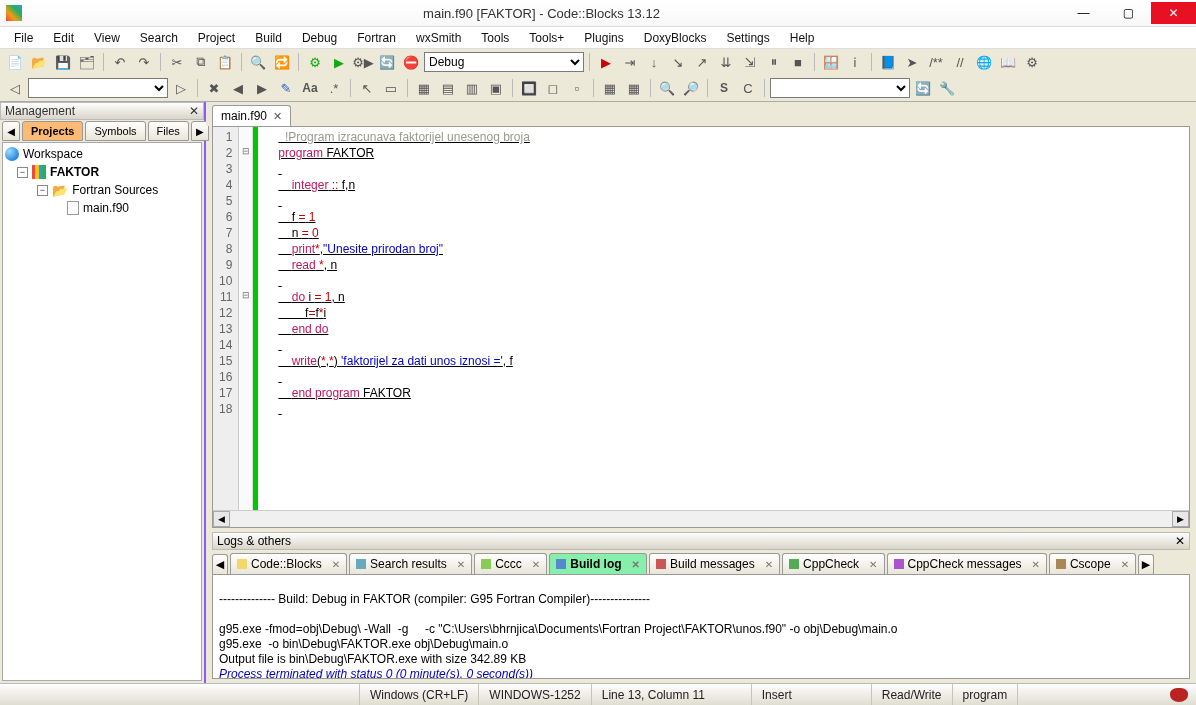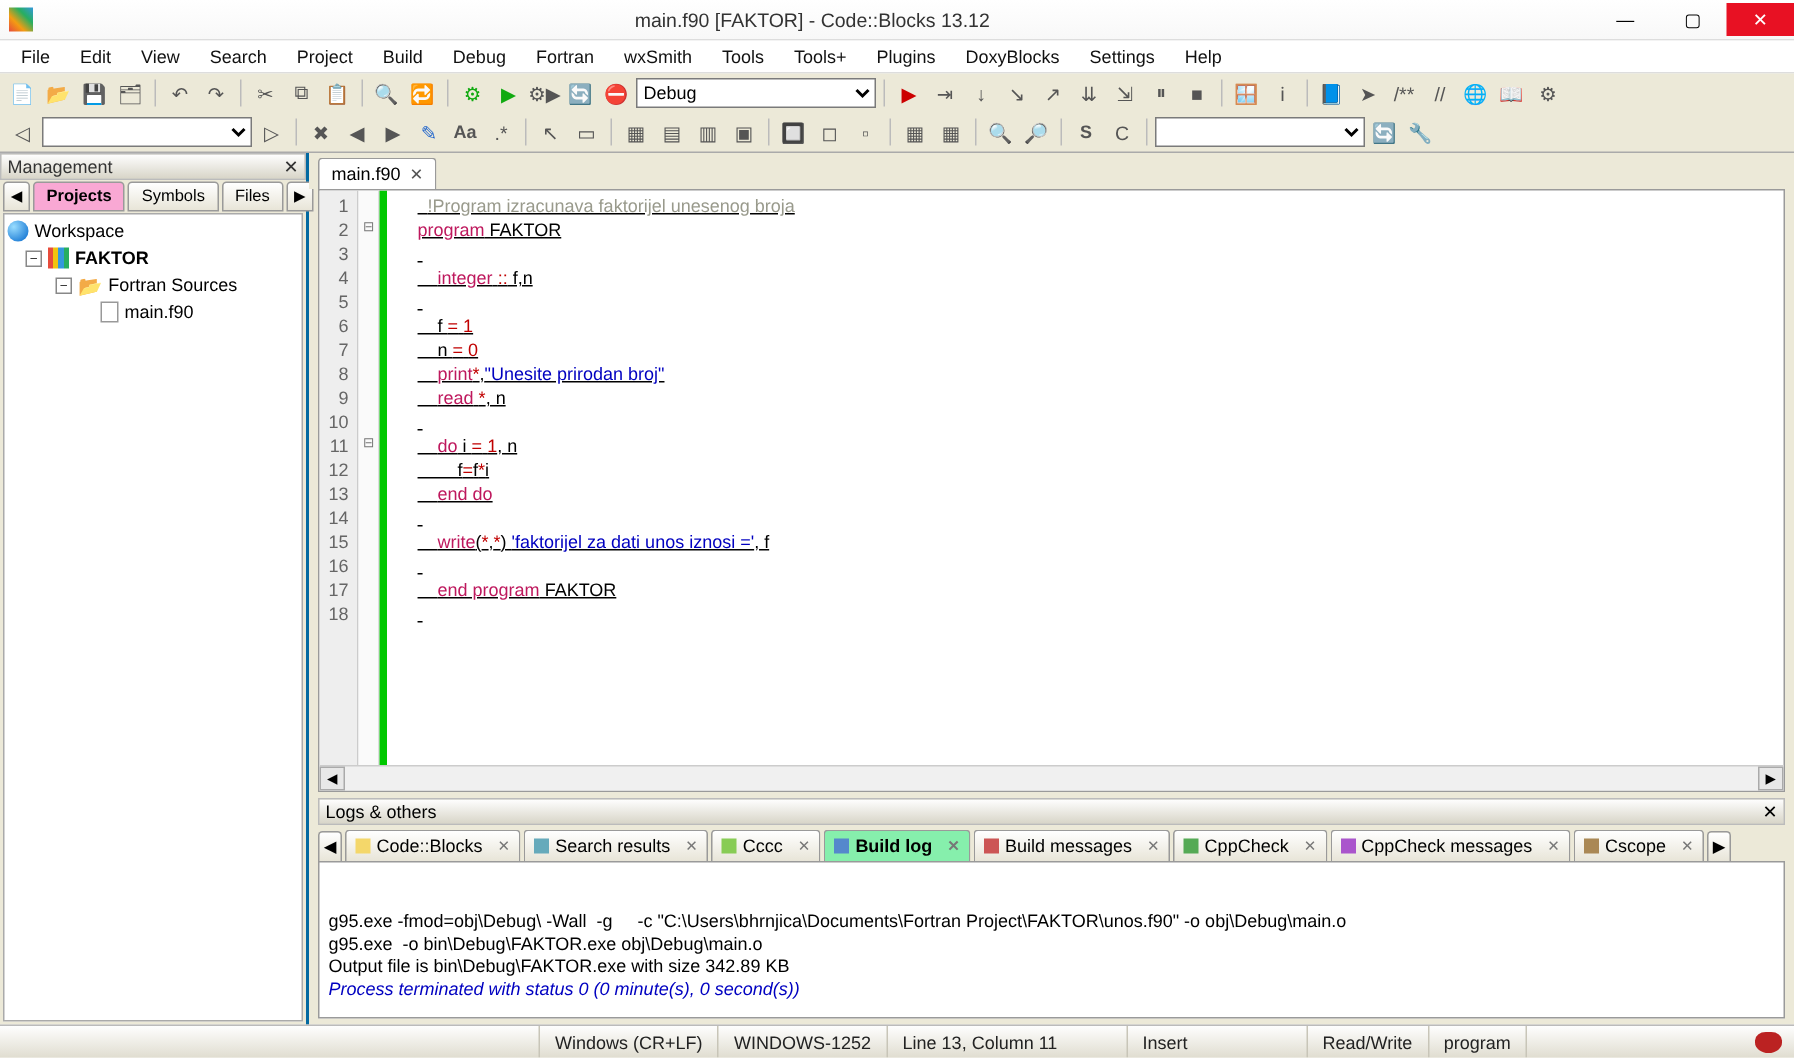--- a/index.html
+++ b/index.html
@@ -12,26 +12,26 @@
 .winbtn.close { background: #e81123; color: #fff; }
 .menubar { height: 22px; background: #fff; display: flex; align-items: center; padding: 0 6px; gap: 4px; border-bottom: 1px solid #ddd; }
 .menubar .mi { padding: 2px 8px; color: #111; cursor: pointer; }
 .toolbar-area { background: #ece9d8; border-bottom: 1px solid #aaa; }
 .tb-row { height: 26px; display: flex; align-items: center; padding: 0 4px; gap: 2px; }
 .tbtn { width: 22px; height: 22px; display: flex; align-items: center; justify-content: center; border: 1px solid transparent; border-radius: 2px; cursor: pointer; font-size: 13px; color: #555; }
 .tsep { width: 1px; height: 18px; background: #bbb; margin: 0 3px; }
 .combo { height: 20px; border: 1px solid #7a7a7a; background: #fff; font-size: 12px; }
 
 .main-area { flex: 1; display: flex; min-height: 0; background:#ece9d8; }
-.mgmt { width: 206px; display: flex; flex-direction: column; border-right: 2px solid #0369a1; }
+.mgmt { width: 206px; display: flex; flex-direction: column; border-right: 2px solid #8b5cf6; }
 .panel-header { height: 18px; background: linear-gradient(#fefefe,#d8d5c8); border: 1px solid #bbb; display: flex; align-items: center; padding: 0 4px; font-size: 11px; color: #333; }
 .panel-header .x { margin-left: auto; cursor: pointer; }
 .mgmt-tabs { height: 22px; display: flex; gap: 2px; padding: 1px 2px; background:#ece9d8; }
 .mgmt-tab { border: 1px solid #9a9a9a; background: linear-gradient(#fff,#e8e5d8); padding: 2px 8px; font-size: 11px; border-radius: 3px 3px 0 0; cursor: pointer; display:flex; align-items:center; }
-.mgmt-tab.active { font-weight: bold; background:#f9a8d4; }
+.mgmt-tab.active { font-weight: bold; background:#fdba74; }
 .mgmt-tab.arrow { width: 16px; justify-content:center; font-size:10px; }
 .tree { flex: 1; background: #fff; border: 1px solid #aaa; margin: 0 2px 2px 2px; overflow: auto; padding: 2px; }
 .tree-row { display: flex; align-items: center; height: 18px; gap: 4px; }
 .tree-ind { display:inline-block; }
 .tree-ico-ws { width:14px; height:14px; border-radius:50%; background:radial-gradient(circle at 30% 30%,#9df,#06c); }
 .tree-ico-proj { width:14px; height:14px; background:linear-gradient(90deg,#e74c3c 25%,#f1c40f 25%,#f1c40f 50%,#3498db 50%,#3498db 75%,#27ae60 75%); }
 .tree-ico-folder { color:#5a91c5; font-size:13px; }
 .tree-ico-file { width:12px; height:14px; border:1px solid #999; background:#fff; }
 .tree-expander { width:11px; height:11px; border:1px solid #888; background:#fff; display:flex; align-items:center; justify-content:center; font-size:9px; line-height:9px; color:#333; cursor:pointer; }
 
@@ -335,20 +335,21 @@
         </div>
         <div class="logtab">
           <span class="logtab-ico" style="background: rgb(170, 136, 85);"></span>
           <span>Cscope</span>
           <span class="x">✕</span>
         </div>
         <div class="logtab logtab-arrow">▶</div>
       </div>
     <div class="logbody" id="logbody">
         <div class="">&nbsp;</div>
+        <div class="">-------------- Build: Debug in FAKTOR (compiler: G95 Fortran Compiler)---------------</div>
         <div class="">&nbsp;</div>
         <div class="">g95.exe -fmod=obj\Debug\ -Wall  -g     -c "C:\Users\bhrnjica\Documents\Fortran Project\FAKTOR\unos.f90" -o obj\Debug\main.o</div>
         <div class="">g95.exe  -o bin\Debug\FAKTOR.exe obj\Debug\main.o   </div>
         <div class="">Output file is bin\Debug\FAKTOR.exe with size 342.89 KB</div>
         <div class="log-blue">Process terminated with status 0 (0 minute(s), 0 second(s))</div>
       </div>
   </div>
 </div>
 
 <div class="statusbar">

